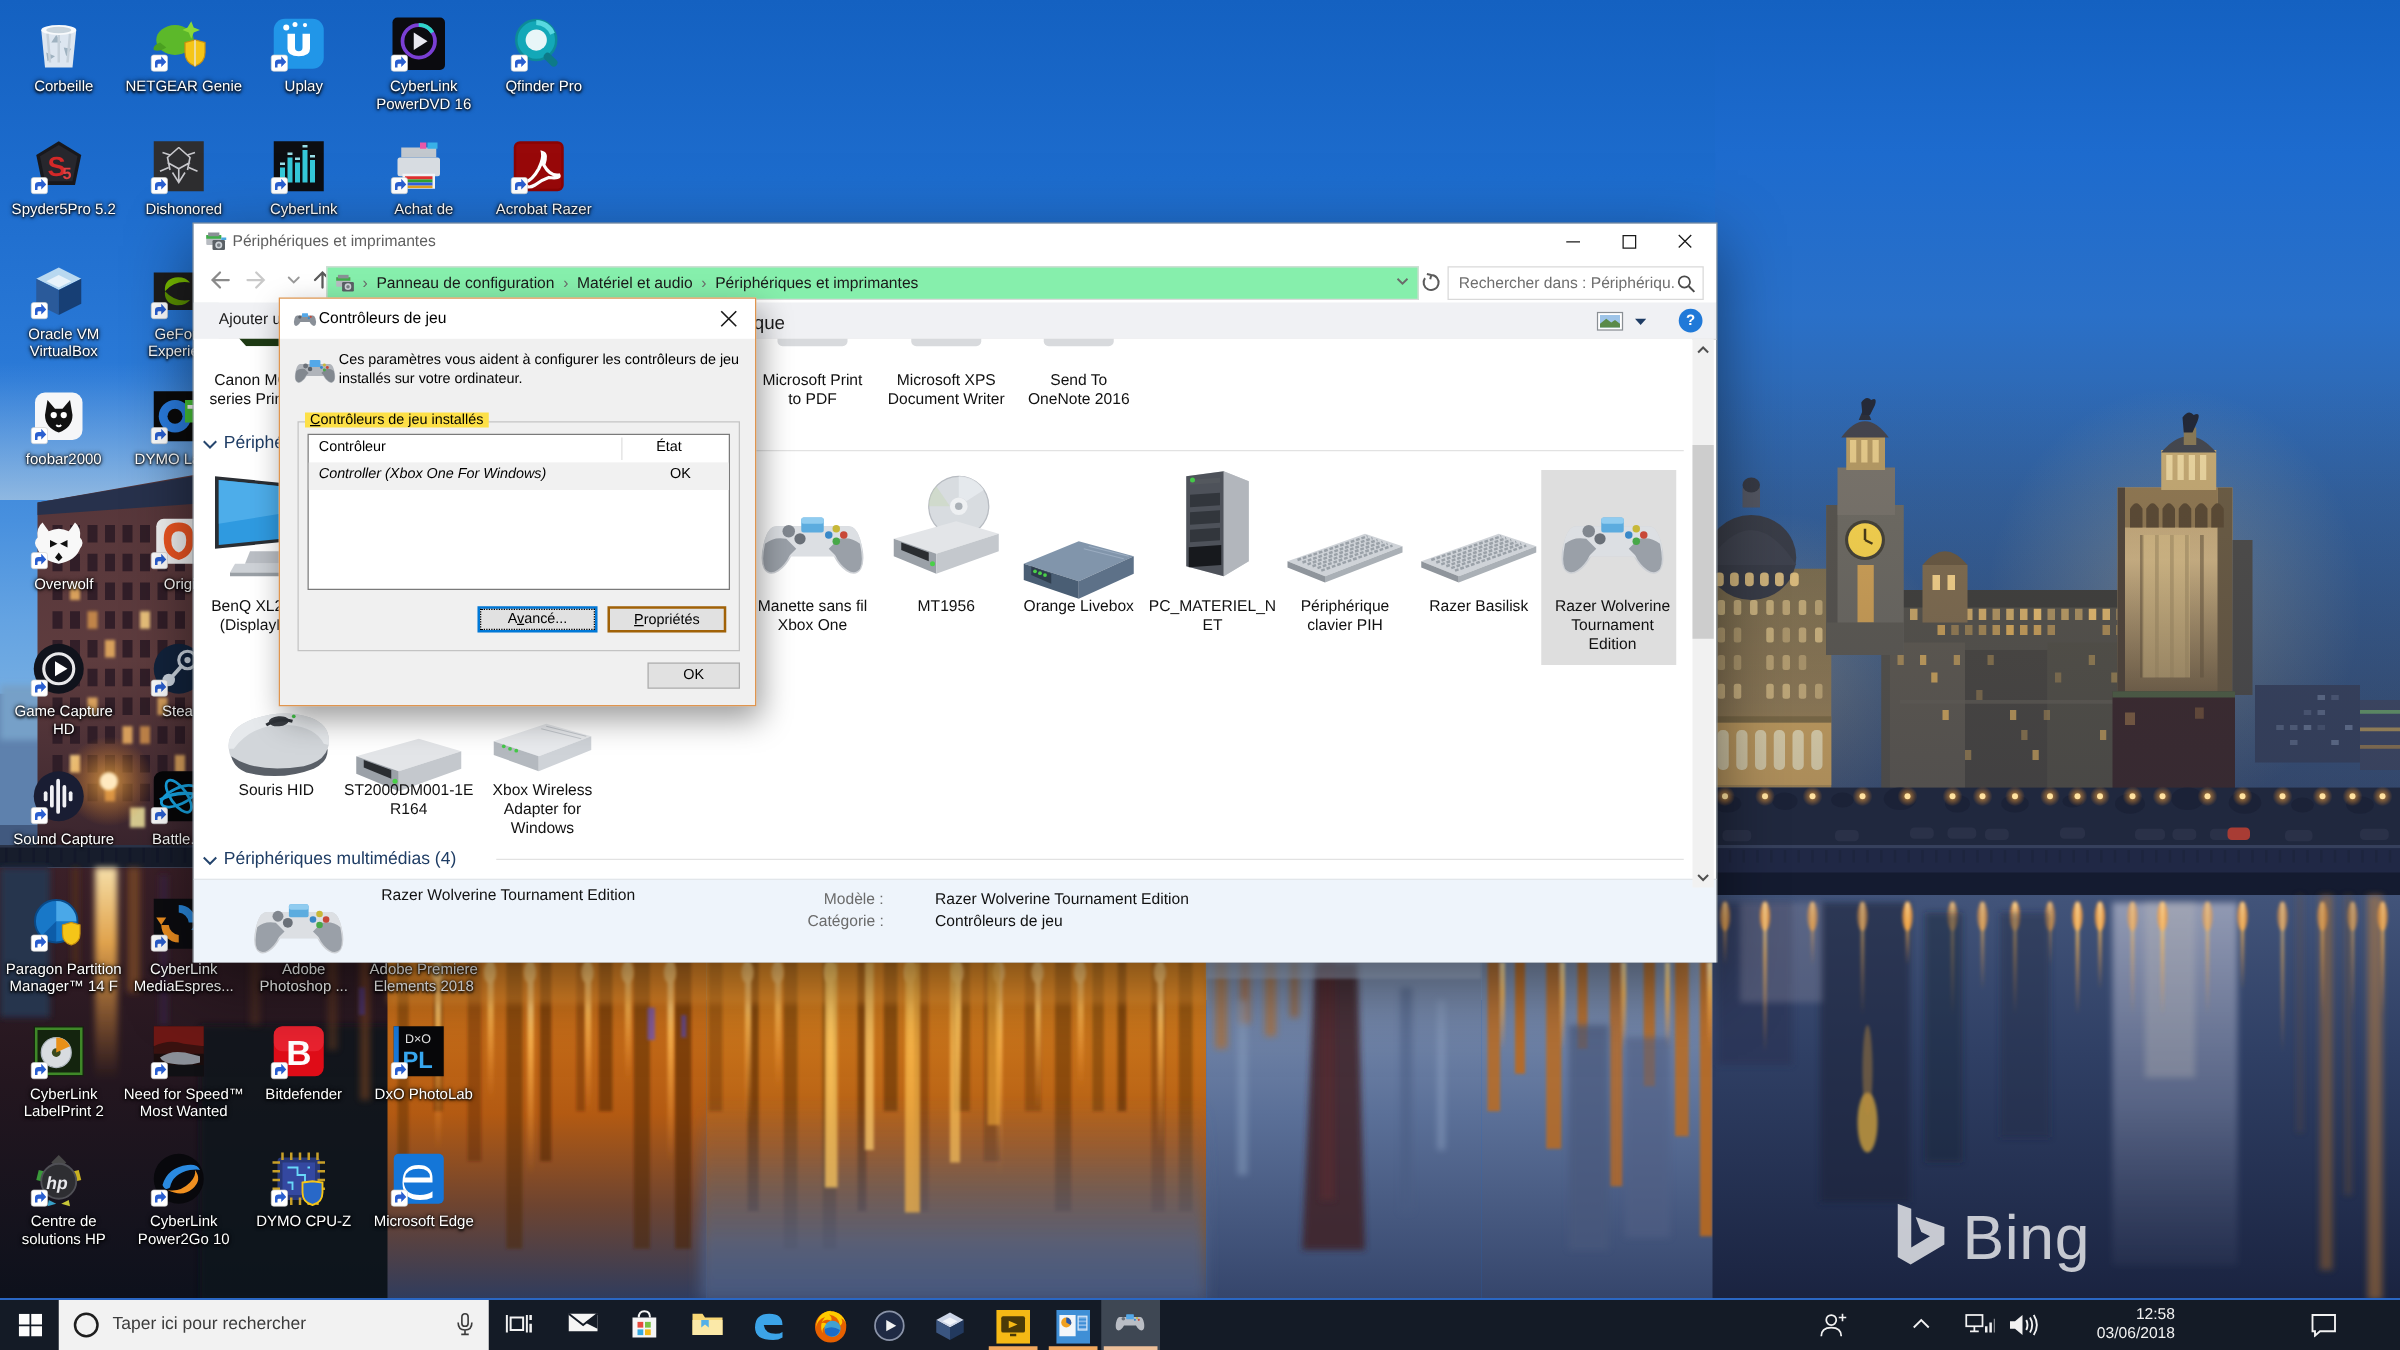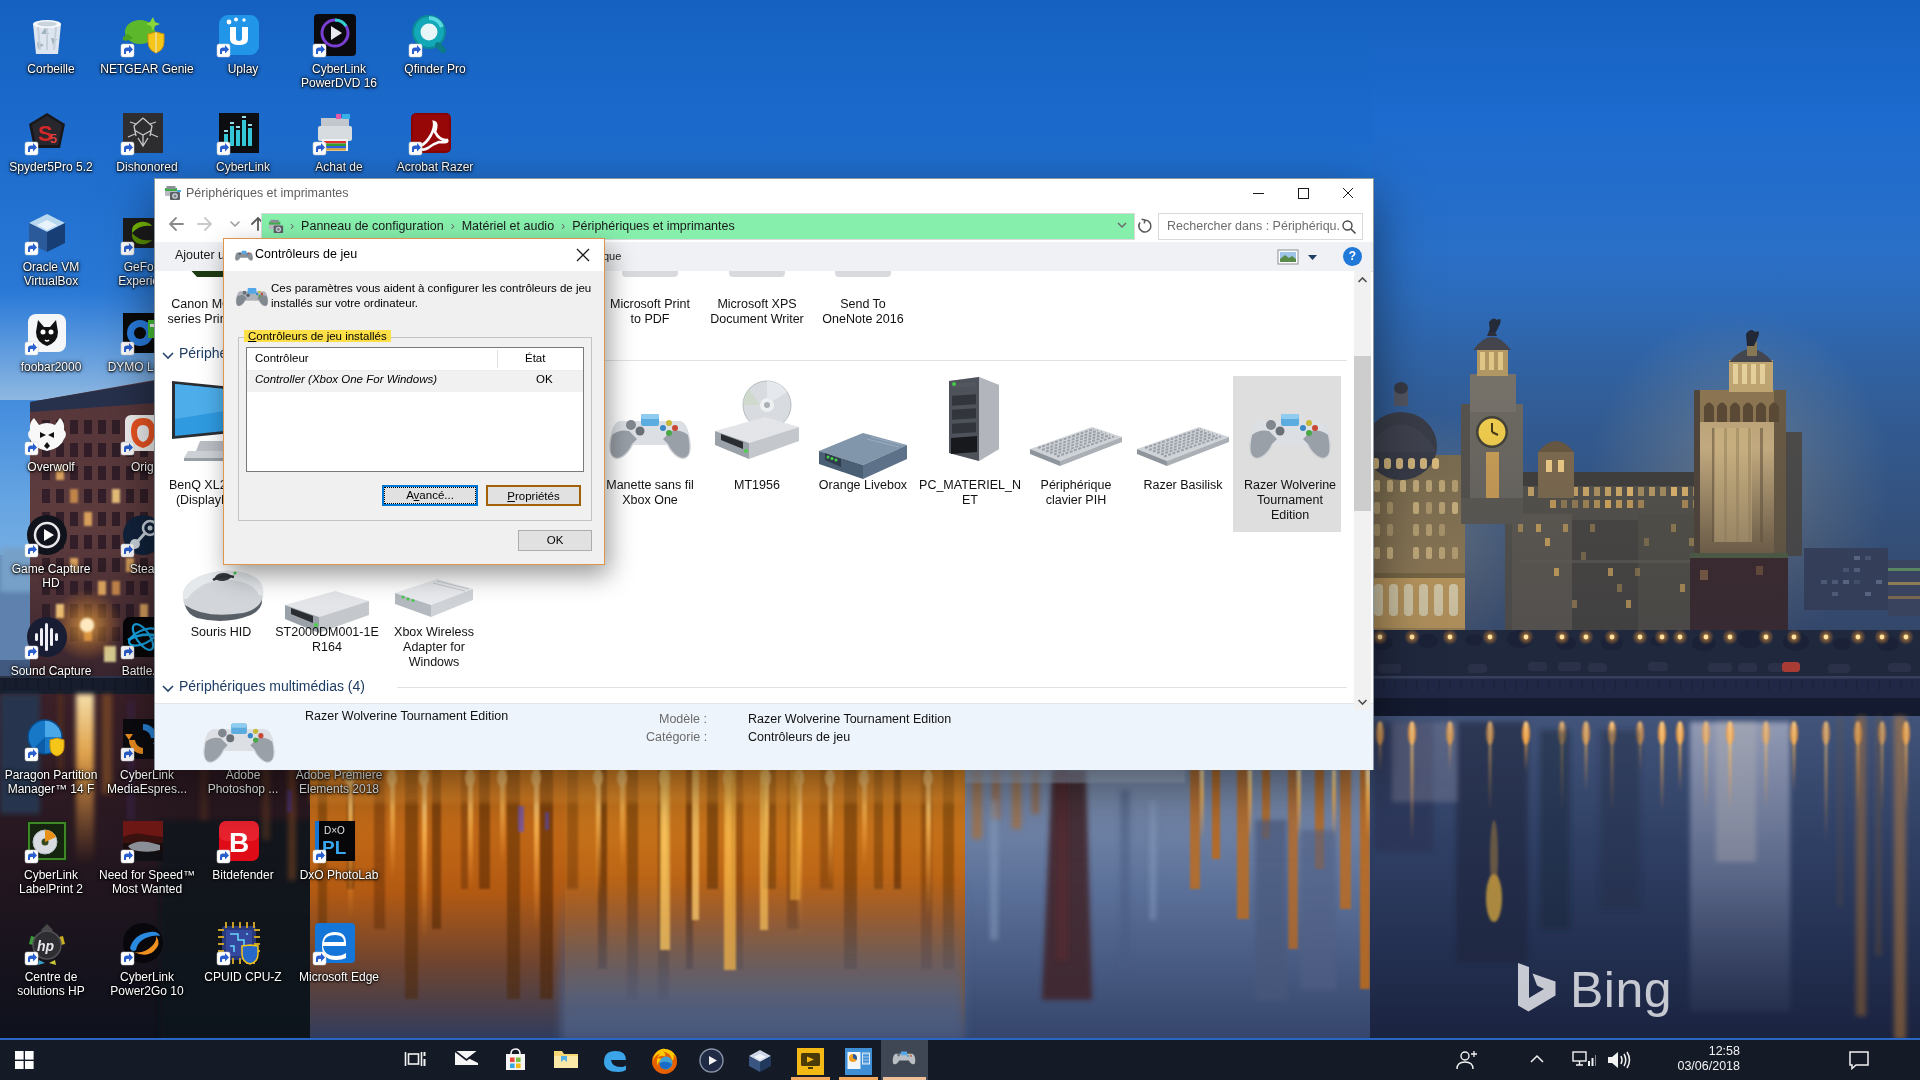--- a/index.html
+++ b/index.html
@@ -999,21 +999,21 @@
           <path d="M38,10 l6,0 M38,17 l6,0 M38,24 l6,0 M38,31 l6,0"></path>
         </g>
         <rect x="10" y="10" width="26" height="26" fill="#3448a0"></rect>
         <path d="M14,14 l8,0 l0,6 l6,0 l0,8 M30,14 l2,0 M14,26 l4,0 l0,6" stroke="#68d8f8" stroke-width="1.5" fill="none"></path>
         <path d="M26,26 l8,-1 l8,1 l0,8 q0,8 -8,10 q-8,-2 -8,-10 Z" fill="#2868c8" stroke="#f5c518" stroke-width="1.5"></path>
         <g>
           <rect x="1" y="32" width="13" height="13" rx="2" fill="#fff" stroke="#cfcfcf" stroke-width="0.5"></rect>
           <path d="M4,42 L4,38 Q4,35.5 7,35.5 L9,35.5 L9,33 L13,37.5 L9,41.5 L9,39 L7,39 Q6,39 6,40 L6,42 Z" fill="#2a5fd0"></path>
         </g>
       </svg></div>
-<div class="dlabel" style="left:191px;top:970px">CPUID CPU-Z</div>
+<div class="dlabel" style="left:191px;top:970px">DYMO CPU-Z</div>
 <div class="dicon" style="left:312px;top:12px"><svg width="46" height="46" viewBox="0 0 46 46">
         <rect x="2" y="2" width="42" height="42" rx="4" fill="#0b0b0f"></rect>
         <circle cx="23" cy="21" r="13" fill="none" stroke="#7a3fd4" stroke-width="3"></circle>
         <path d="M23,8 a13,13 0 0 1 11,6" stroke="#2fd4c8" stroke-width="3" fill="none"></path>
         <path d="M19,14 l11,7 l-11,7 Z" fill="#e8e8f0"></path>
         <g>
           <rect x="1" y="32" width="13" height="13" rx="2" fill="#fff" stroke="#cfcfcf" stroke-width="0.5"></rect>
           <path d="M4,42 L4,38 Q4,35.5 7,35.5 L9,35.5 L9,33 L13,37.5 L9,41.5 L9,39 L7,39 Q6,39 6,40 L6,42 Z" fill="#2a5fd0"></path>
         </g>
       </svg></div>
@@ -1136,21 +1136,21 @@
      <div class="abs" style="left:8px;top:5px;font-size:12.5px;color:#6e6e6e;white-space:nowrap;overflow:hidden;width:172px;">Rechercher dans : Périphériqu...</div>
      <svg class="abs" style="left:182px;top:5px" width="16" height="16" viewBox="0 0 16 16">
        <circle cx="6.5" cy="6.5" r="4.5" stroke="#4a4a4a" stroke-width="1.4" fill="none"></circle>
        <path d="M10,10 L14.5,14.5" stroke="#4a4a4a" stroke-width="1.6"></path>
      </svg>
    </div>
  </div>
 
  <div class="abs" style="left:0;top:63px;width:1218px;height:29px;background:#f0f1f4;border-bottom:1px solid #dcdcdc;">
    <div class="abs" style="left:20px;top:6px;font-size:12.5px;color:#1a1a1a;white-space:nowrap;">Ajouter un périphérique &nbsp;&nbsp;&nbsp; Ajouter une imprimante</div>
-<div class="abs" style="left:448px;top:8px;font-size:11px;color:#1a1a1a;">que</div>
+<div class="abs" style="left:448px;top:8px;font-size:15px;color:#1a1a1a;">que</div>
    <div class="abs" style="left:0;top:0;width:20px;height:29px;background:#f0f1f4;"></div>
    <svg class="abs" style="left:1122px;top:7px" width="40" height="17" viewBox="0 0 40 17">
      <rect x="1" y="1" width="20" height="14" fill="#fff" stroke="#8a8f94"></rect>
      <rect x="3" y="3" width="16" height="10" fill="#9ec4e8"></rect>
      <path d="M3,10 l5,-4 l4,3 l3,-2 l4,3 l0,3 l-16,0 Z" fill="#5a8a48"></path>
      <path d="M31,6 l4.5,5 l4.5,-5 Z" fill="#1e3c64"></path>
    </svg>
    <div class="abs" style="left:1188px;top:5px;width:19px;height:19px;border-radius:10px;background:#2079d8;color:#fff;
      font-size:12px;font-weight:bold;text-align:center;line-height:19px;">?</div>
  </div>
@@ -1380,20 +1380,28 @@
 </div>
 <div class="abs" style="left:0;top:1040px;width:1920px;height:40px;background:#141b26;">
 <svg class="abs" style="left:15px;top:11px" width="19" height="18" viewBox="0 0 19 18">
 <g fill="#fdfdfd">
           <rect x="0" y="0" width="8.6" height="8.6"></rect>
           <rect x="10" y="0" width="8.6" height="8.6"></rect>
 <rect x="0" y="10" width="8.6" height="8.6"></rect>
           <rect x="10" y="10" width="8.6" height="8.6"></rect>
         </g>
       </svg>
+<div class="abs" style="left:47px;top:0;width:344px;height:40px;background:#f2f2f2;">
+<div class="abs" style="left:12px;top:10px;width:20px;height:20px;border-radius:50%;border:2.6px solid #1e1e1e;box-sizing:border-box;"></div>
+<div class="abs" style="left:43px;top:10px;font-size:14px;color:#3c3c3c;">Taper ici pour rechercher</div>
+<svg class="abs" style="left:318px;top:10px" width="14" height="20" viewBox="0 0 14 20">
+<rect x="4.5" y="1" width="5" height="10" rx="2.5" stroke="#3c3c3c" stroke-width="1.3" fill="none"></rect>
+<path d="M1.5,8 q0,6 5.5,6 q5.5,0 5.5,-6 M7,14 L7,17 M4,17.5 L10,17.5" stroke="#3c3c3c" stroke-width="1.3" fill="none"></path>
+</svg>
+      </div>
 <div class="abs" style="left:881px;top:0;width:47px;height:40px;background:#3e4753;"></div>
 <div class="abs" style="left:791px;top:37px;width:39px;height:3px;background:#f2a95e;"></div>
 <div class="abs" style="left:839px;top:37px;width:39px;height:3px;background:#f2a95e;"></div>
 <div class="abs" style="left:883px;top:37px;width:43px;height:3px;background:#eec09a;"></div>
 <div class="abs" style="left:404px;top:8px"><svg width="22" height="22" viewBox="0 0 22 22">
           <g stroke="#f2f2f2" stroke-width="1.6" fill="none">
 <rect x="4.5" y="6" width="10" height="10"></rect>
             <path d="M1.5,4 L1.5,18 M17.5,4 L17.5,18"></path>
           </g>
 <g fill="#f2f2f2">

